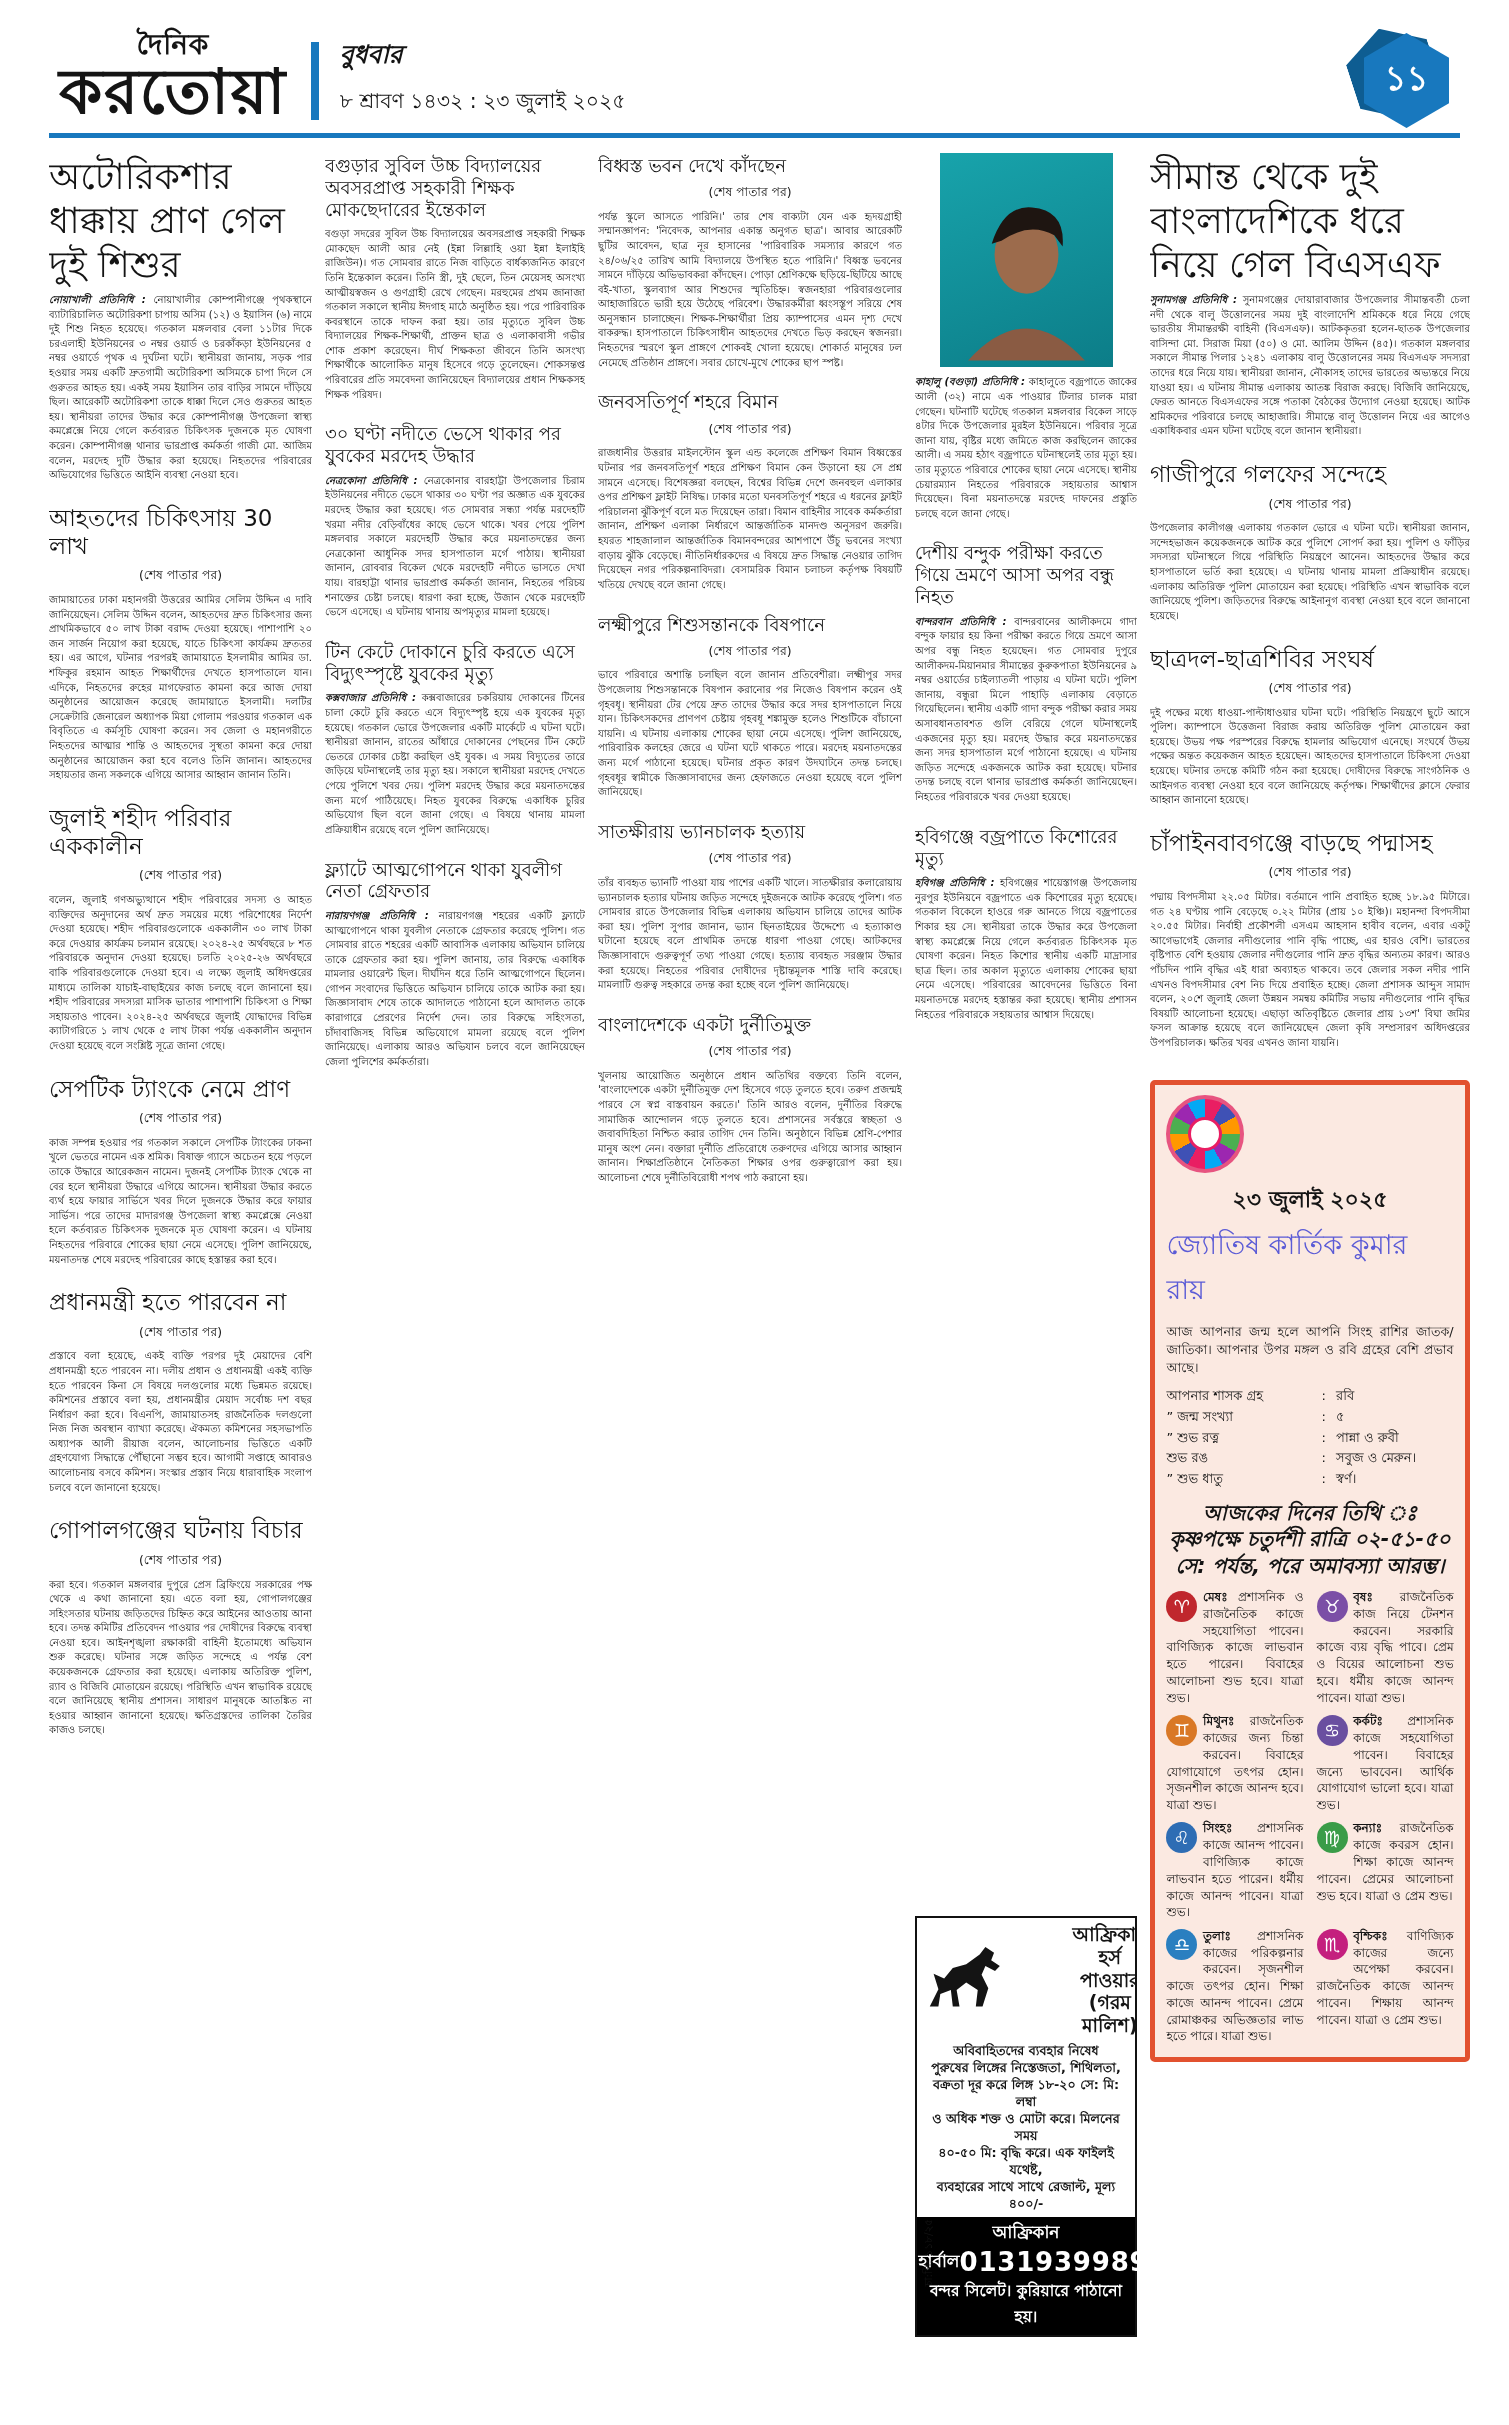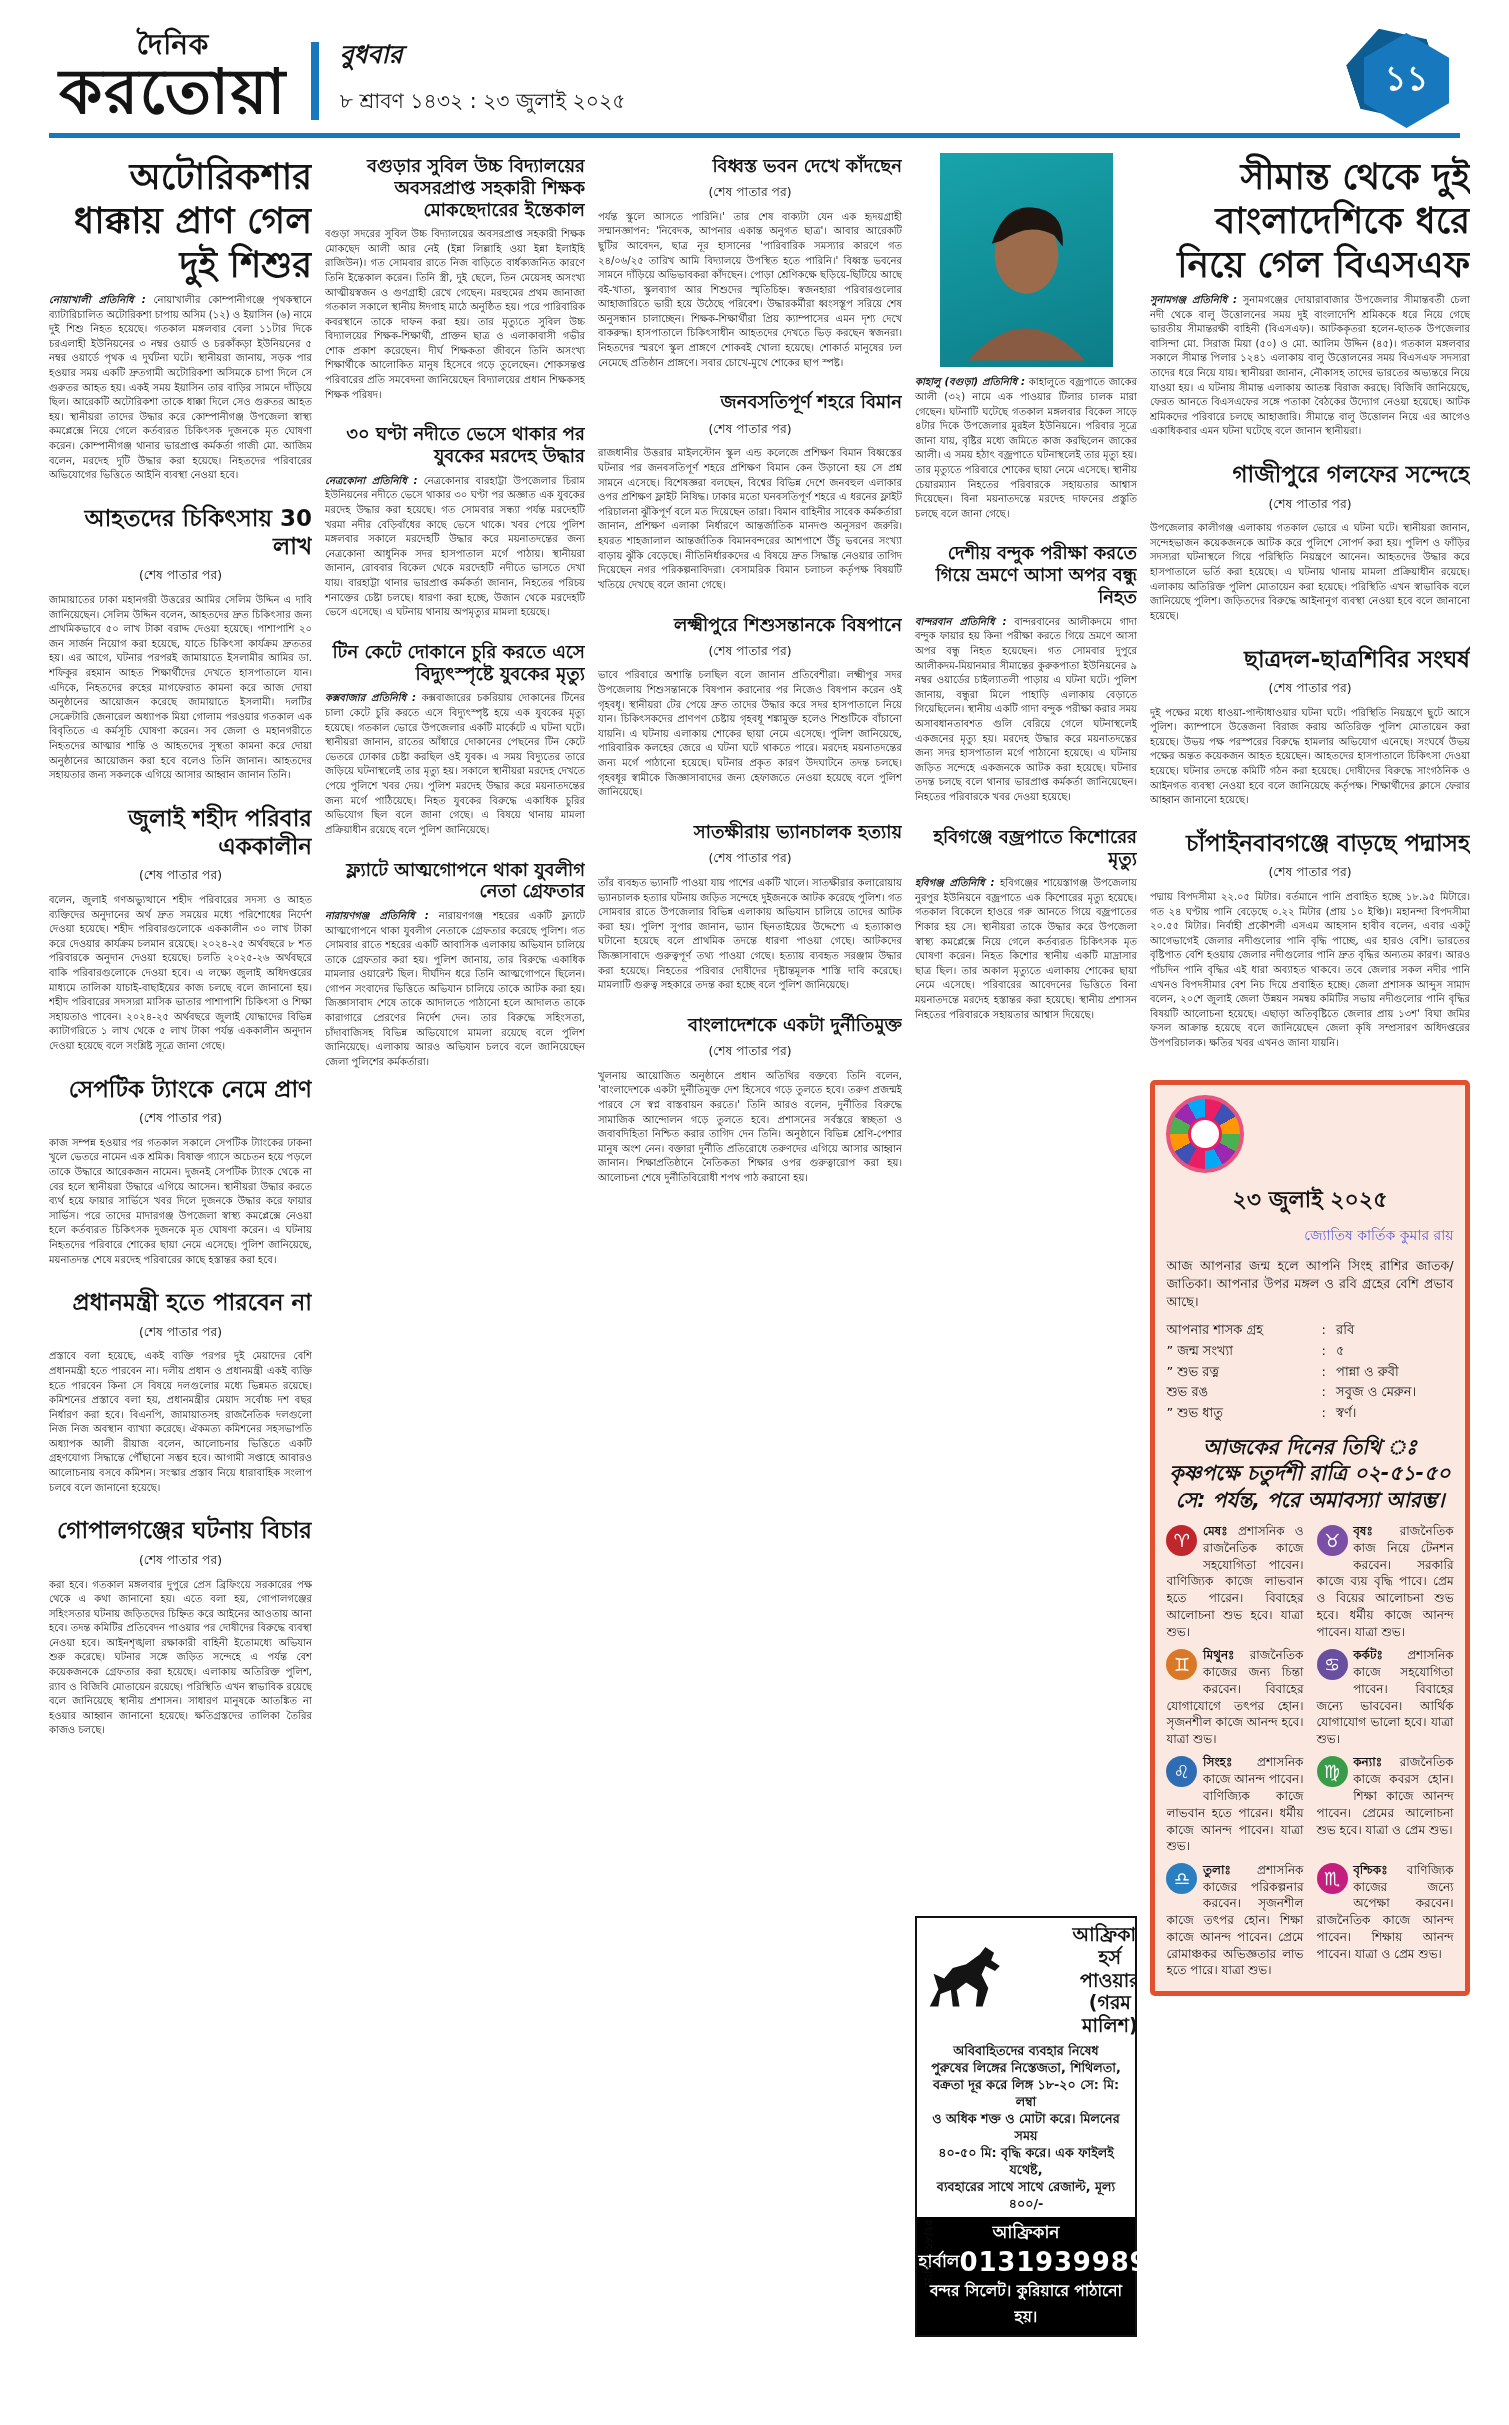--- a/index.html
+++ b/index.html
@@ -18,21 +18,21 @@
   .pagenum-wrap{position:absolute;right:60px;top:33px;width:85px;height:95px;}
   .hex{position:absolute;inset:0;background:var(--accent);
        clip-path:polygon(50% 0,100% 26%,100% 74%,50% 100%,0 74%,0 26%);
        display:flex;align-items:center;justify-content:center;color:#fff;font-size:34px;font-weight:bold;}
   .hex-shadow{transform:translate(-13px,-6.5px) rotate(-18deg);background:#0e5d92;}
   .rule{height:5.7px;background:var(--accent);margin:9.8px 49px 14.7px;}
   
   .cols{display:flex;gap:13px;padding:0 49px;align-items:stretch;}
   .col{height:2184px;overflow:hidden;display:flex;flex-direction:column;}
   .story{margin-bottom:19.6px;}
-  .headline{font-weight:bold;text-align:right;line-height:1.22;margin:1.6px 0 6.5px;}
+  .headline{font-weight:normal;text-align:left;line-height:1.22;margin:1.6px 0 6.5px;}
   .h-xl{font-size:36px;}
   .h-lg{font-size:18px;}
   .h-md{font-size:23px;}
   .continued{text-align:center;font-size:12.3px;margin:0 0 6.5px;}
   .body{font-size:10px;line-height:1.46;text-align:justify;margin:0;}
   .byline{font-weight:bold;font-style:italic;}
   
   .photo{width:173px;height:214px;margin:0 auto 8.2px;background:linear-gradient(160deg,#18a3ab,#0c7d88);
          display:flex;align-items:flex-end;justify-content:center;overflow:hidden;}
   .photo svg{width:139px;height:180px;display:block;}
@@ -50,21 +50,21 @@
   
   .horo{border:5.7px solid #e2512f;background:#fbe9e1;border-radius:4.9px;padding:9.8px 11.4px 11.4px;margin-top:9.8px;position:relative;}
   .horo-head{display:flex;align-items:center;gap:8.2px;}
   .wheel{width:70px;height:70px;border-radius:50%;flex:none;border:4.1px solid #e75480;
          background:conic-gradient(#e91e63 0 30deg,#3f51b5 0 60deg,#ff9800 0 90deg,#4caf50 0 120deg,#9c27b0 0 150deg,#03a9f4 0 180deg,#e91e63 0 210deg,#3f51b5 0 240deg,#ff9800 0 270deg,#4caf50 0 300deg,#9c27b0 0 330deg,#03a9f4 0 360deg);
          position:relative;}
   .wheel::after{content:"";position:absolute;inset:18px;border-radius:50%;background:#fff;border:3.3px solid #e91e63;}
   .horo-title{flex:1;background:#e81c24;color:#fff;border-radius:38px;text-align:center;
               font-size:36px;font-weight:bold;padding:9.8px 0;}
   .horo-date{text-align:center;font-size:22px;font-weight:bold;margin-top:9.8px;}
-  .horo-astro{text-align:right;font-size:14px;color:#5b5bd6;margin:4.9px 0 8.2px;}
+  .horo-astro{text-align:left;font-size:27px;color:#5b5bd6;margin:4.9px 0 8.2px;}
   .horo-intro{font-size:12.7px;line-height:1.45;text-align:justify;}
   .horo-attrs{margin:8.2px 0 4.9px;font-size:13px;}
   .attr-row{display:grid;grid-template-columns:155px 14.7px auto;line-height:1.6;}
   .horo-tithi{font-size:20.4px;font-weight:bold;font-style:italic;text-align:center;line-height:1.3;margin:9.8px 0;}
   .signs{display:grid;grid-template-columns:1fr 1fr;column-gap:13px;row-gap:6.5px;font-size:12px;}
   .sign{text-align:justify;line-height:1.4;}
   .sign-icon{float:left;width:31px;height:31px;border-radius:50%;color:#fff;display:flex;
              align-items:center;justify-content:center;font-size:18px;margin:1.6px 5.7px 1.6px 0;flex:none;}
 </style>
 </head>

